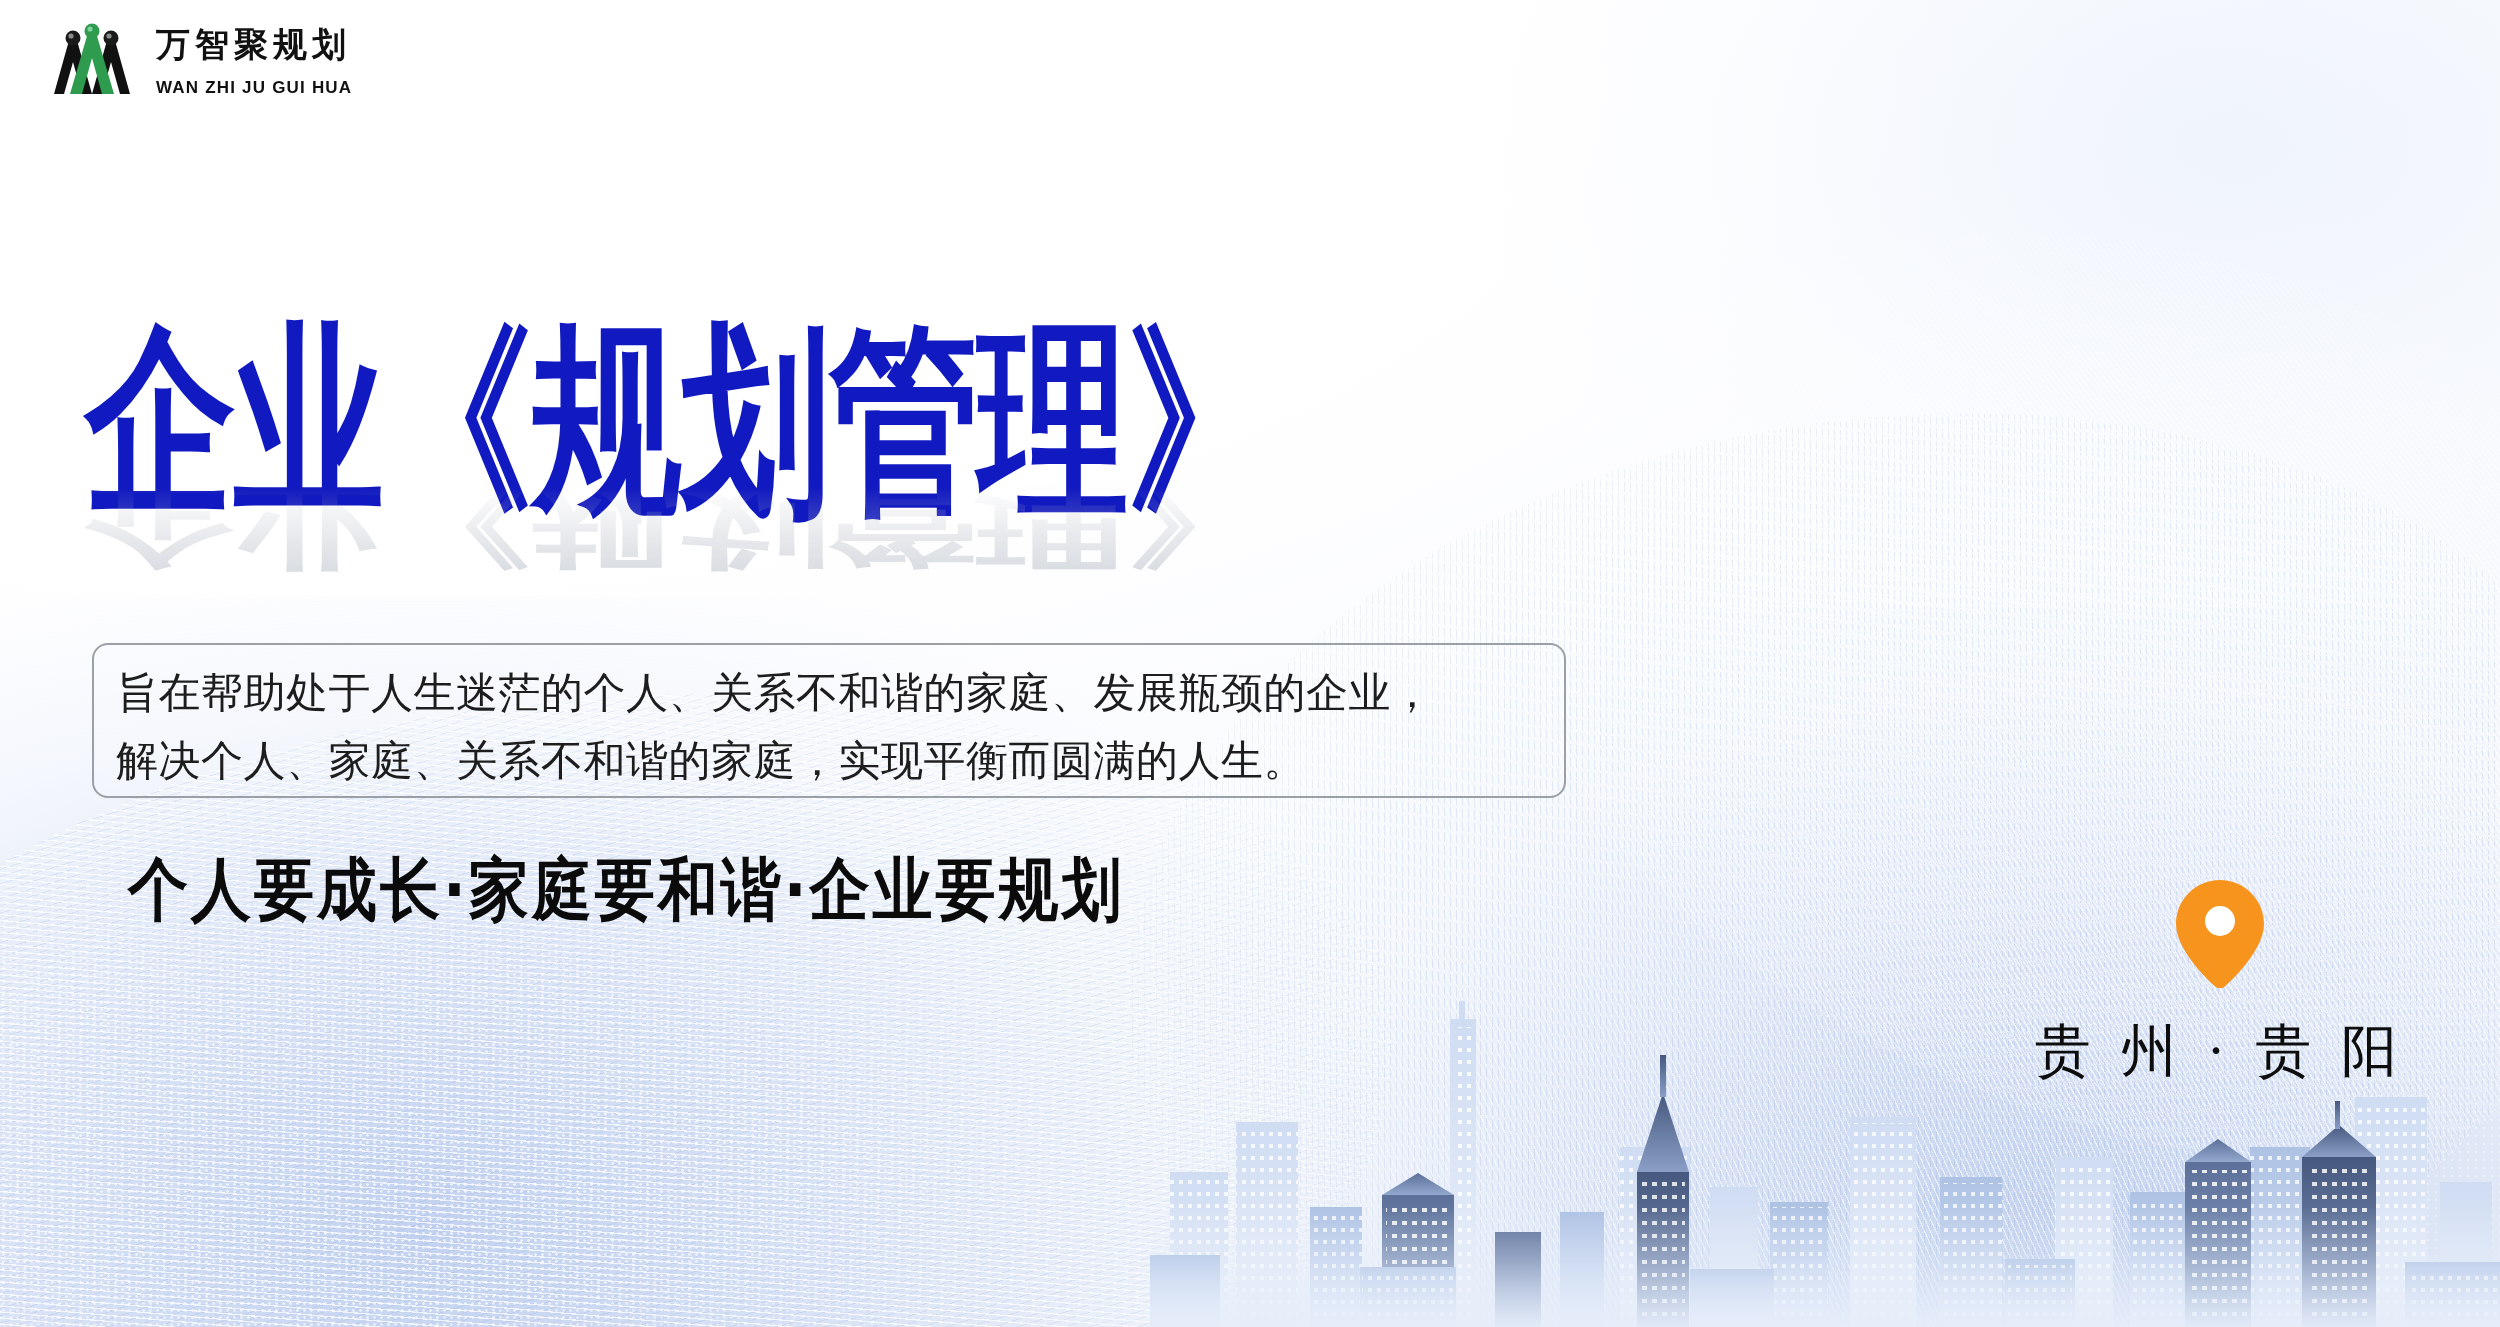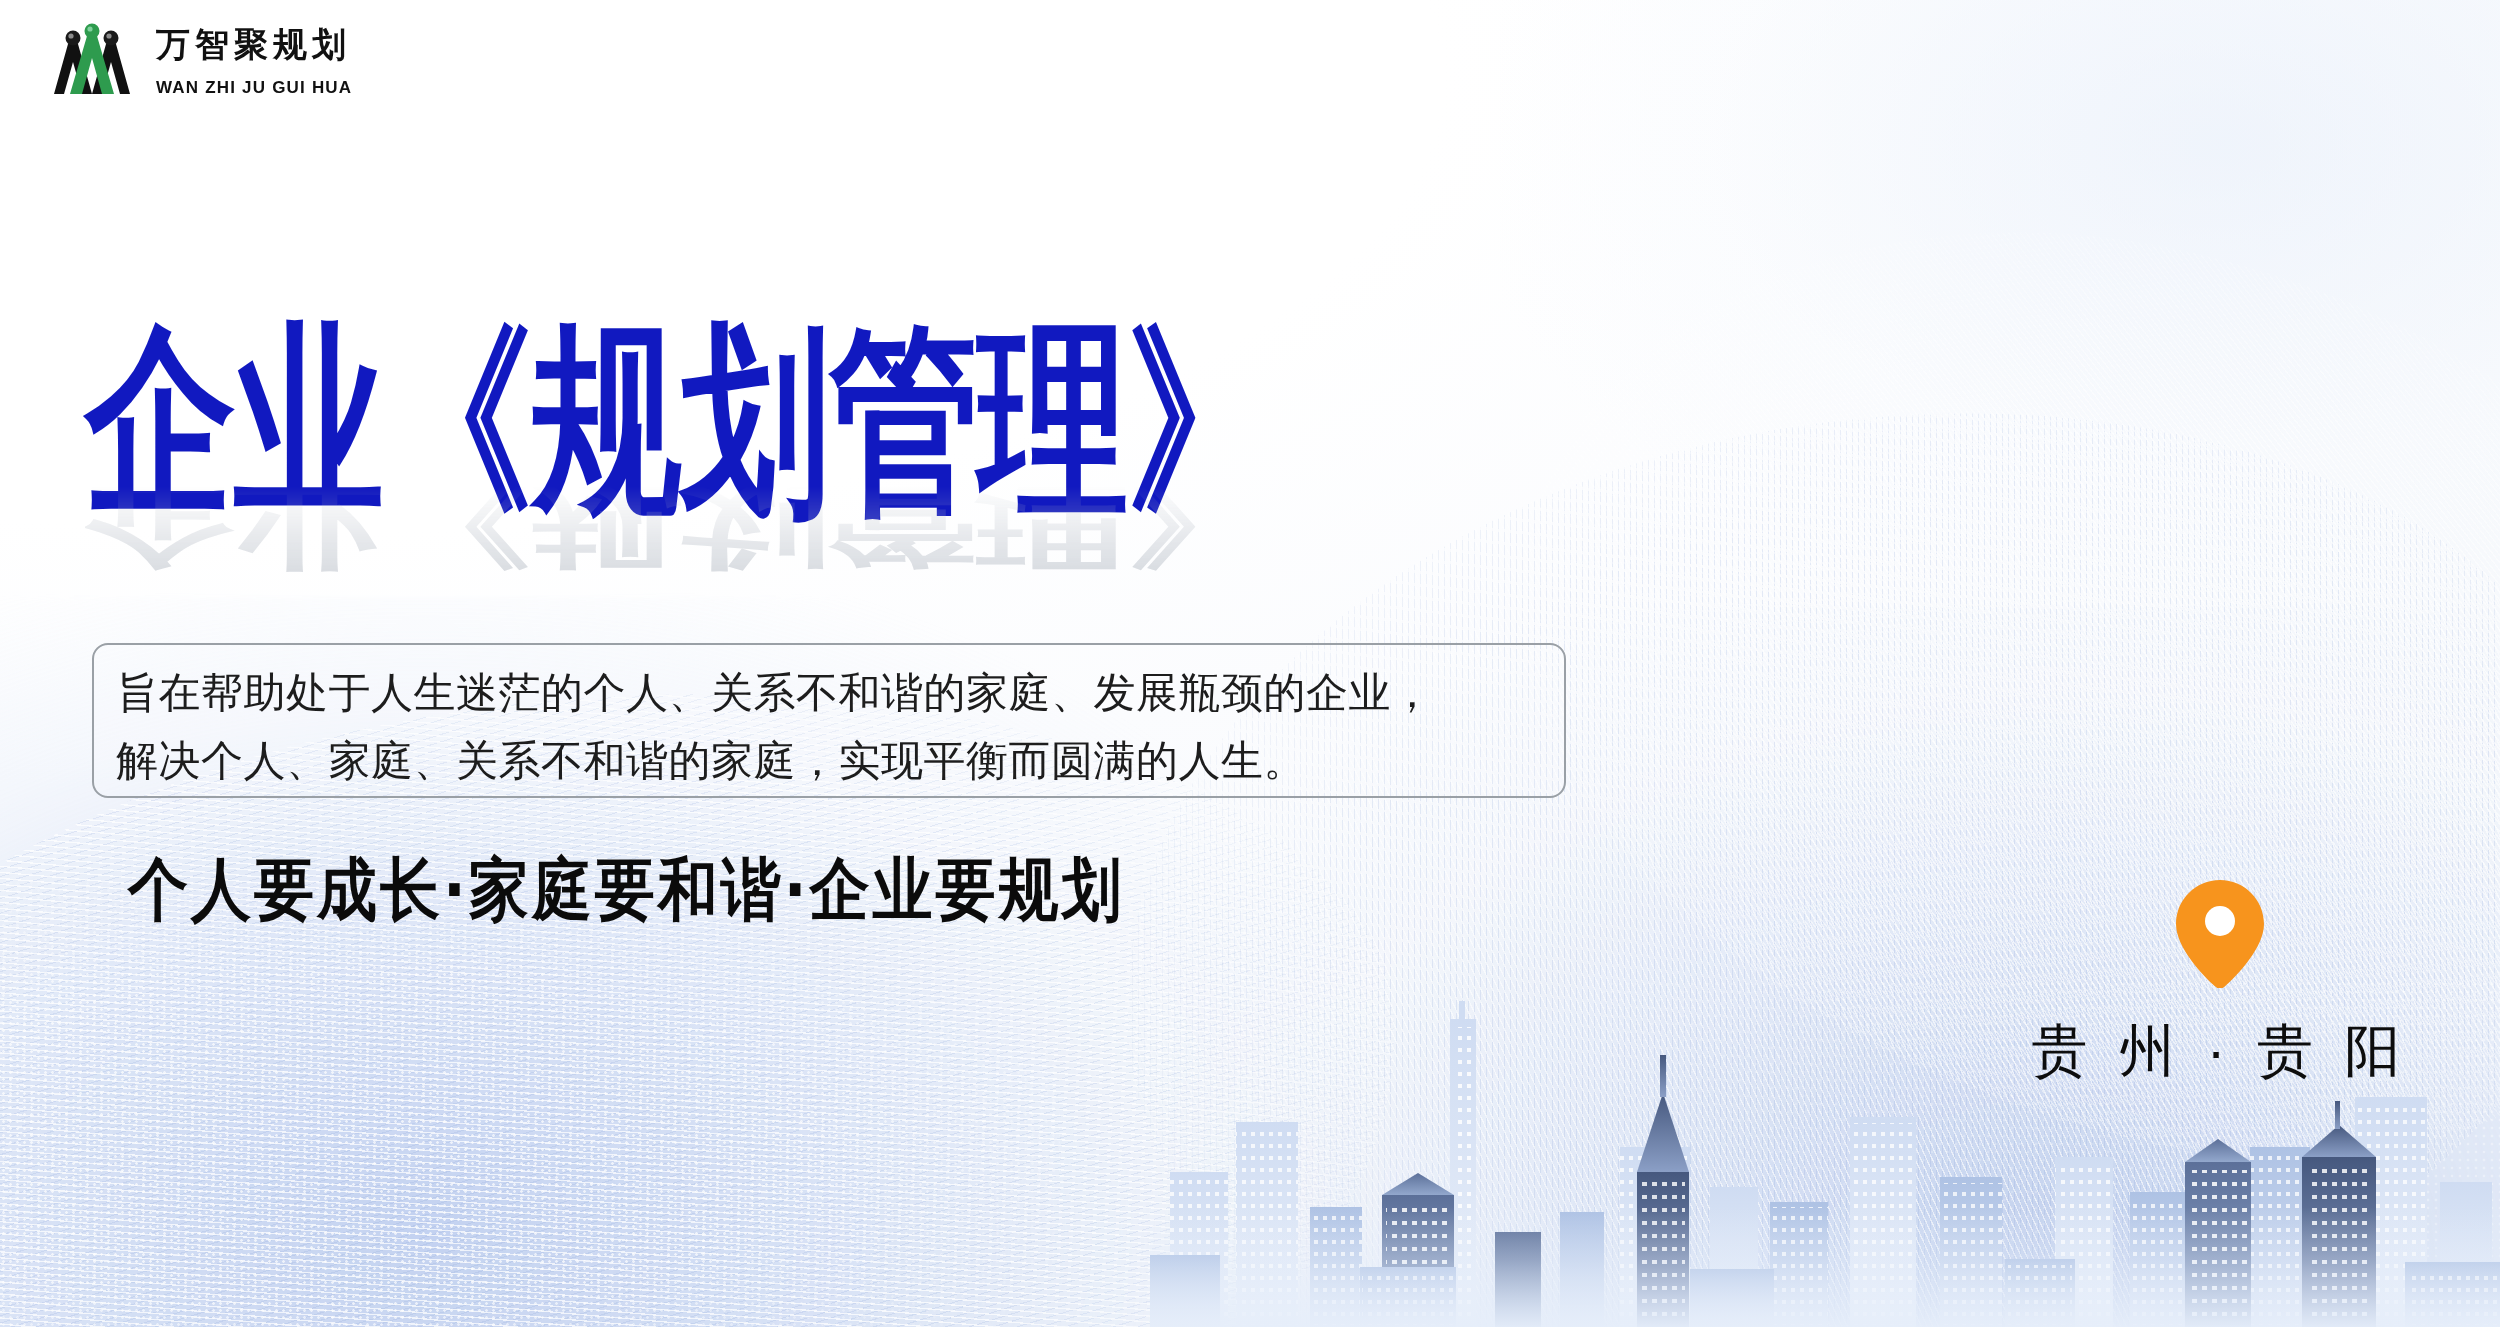--- a/index.html
+++ b/index.html
@@ -160,21 +160,21 @@
   .course-row + .course-row{margin-top:53px;}
 
   
   .location{
     position:absolute;left:2040px;top:880px;width:360px;
     display:flex;flex-direction:column;align-items:center;
   }
   .pin{width:88px;height:108px;display:block;}
   .location-label{
     margin-top:26px;
-    font-family:Liberation Sans, sans-serif;
+    font-family:Liberation Serif, serif;
     font-size:56px;color:#0d0d0d;font-weight:400;letter-spacing:8px;
     white-space:nowrap;
   }
 
   
   .skyline{
     position:absolute;left:1150px;bottom:0;width:1350px;height:330px;
     pointer-events:none;
   }
   .skyline svg{display:block;width:100%;height:100%;}

